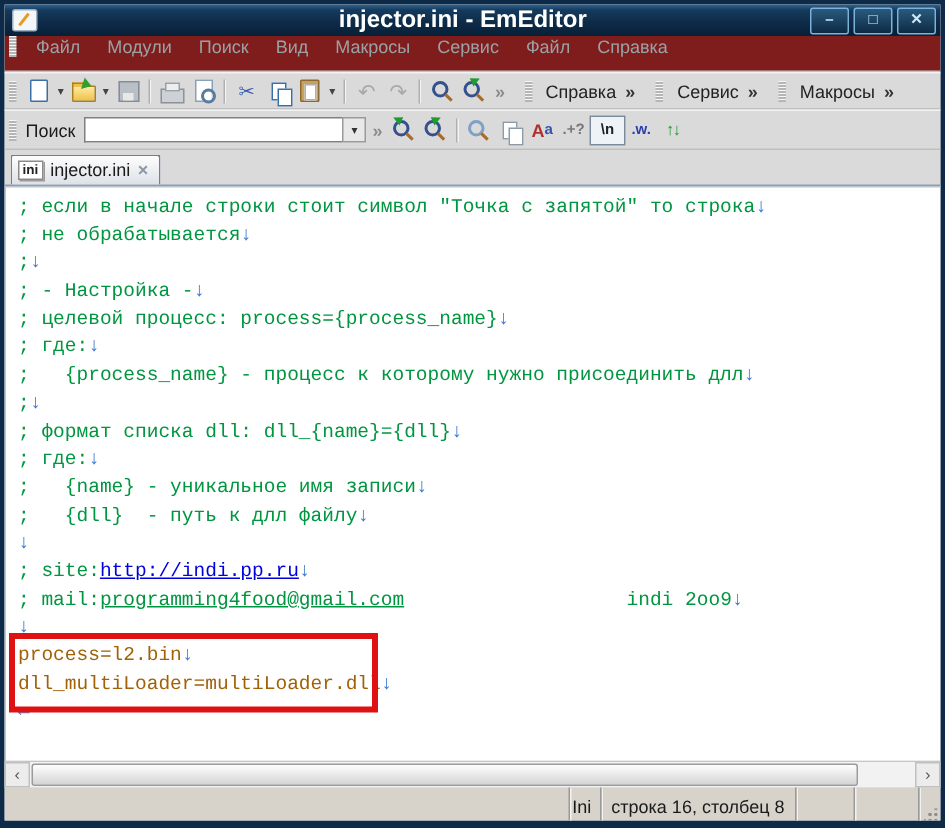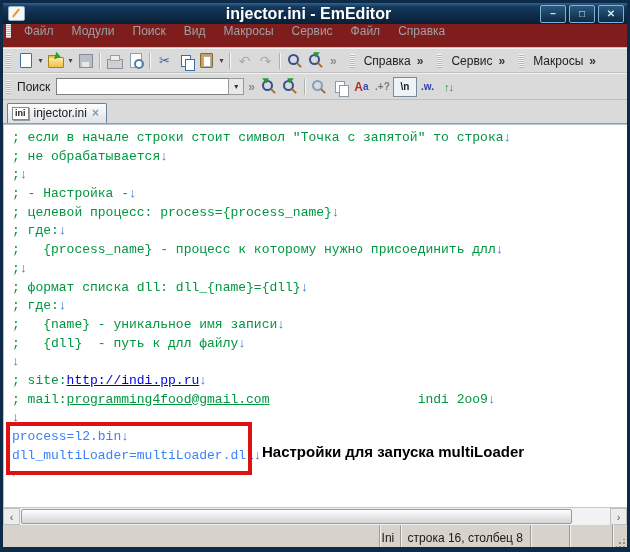--- a/index.html
+++ b/index.html
@@ -87,21 +87,21 @@
   .tabbadge{font-size:9px;font-weight:bold;color:#222;background:#fff;border:1px solid #8a8a8a;
     padding:0 2px;line-height:11px;box-shadow:1px 1px 0 #9a9a9a;}
   .tablabel{font-size:12px;color:#1a1a1a;}
   .tabclose{font-size:12px;color:#8a98a8;font-weight:bold;line-height:1;}
   
   .editor{position:relative;height:383px;background:#fff;overflow:hidden;
     box-shadow:inset 1px 1px 0 #b9c4ce;}
   .edtext{padding:5px 0 0 9px;font-family:"Liberation Mono","DejaVu Sans Mono",monospace;
     font-size:13px;line-height:18.7px;white-space:pre;}
   .ln{height:18.7px;}
-  .cm{color:#009640;} .nl{color:#3a77d0;} .plain{color:#3b82f6;} .eof{color:#3a77d0;}
+  .cm{color:#009640;} .nl{color:#3a77d0;} .plain{color:#a16207;} .eof{color:#3a77d0;}
   .lkb{color:#0000dd;text-decoration:underline;}
   .lkg{color:#009640;text-decoration:underline;}
   
   .redbox{position:absolute;left:3px;top:419px;width:238px;height:45px;
     border:4px solid #de1212;z-index:5;}
   .annot{position:absolute;left:259px;top:440px;font-size:15px;font-weight:bold;color:#000;
     z-index:5;text-shadow:0 0 1px #fff;}
   
   .hscroll{height:17px;background:#f2f2f2;border-top:1px solid #c6c6c6;display:flex;align-items:stretch;}
   .sbtn{width:17px;display:flex;align-items:center;justify-content:center;background:#ececec;
@@ -266,21 +266,20 @@
       <span class="tablabel">injector.ini</span>
       <span class="tabclose">×</span>
     </span>
   </div>
 
   <div class="editor">
     <div class="edtext"><div class="ln"><span class="cm">; если в начале строки стоит символ "Точка с запятой" то строка</span><span class="nl">↓</span></div><div class="ln"><span class="cm">; не обрабатывается</span><span class="nl">↓</span></div><div class="ln"><span class="cm">;</span><span class="nl">↓</span></div><div class="ln"><span class="cm">; - Настройка -</span><span class="nl">↓</span></div><div class="ln"><span class="cm">; целевой процесс: process={process_name}</span><span class="nl">↓</span></div><div class="ln"><span class="cm">; где:</span><span class="nl">↓</span></div><div class="ln"><span class="cm">;   {process_name} - процесс к которому нужно присоединить длл</span><span class="nl">↓</span></div><div class="ln"><span class="cm">;</span><span class="nl">↓</span></div><div class="ln"><span class="cm">; формат списка dll: dll_{name}={dll}</span><span class="nl">↓</span></div><div class="ln"><span class="cm">; где:</span><span class="nl">↓</span></div><div class="ln"><span class="cm">;   {name} - уникальное имя записи</span><span class="nl">↓</span></div><div class="ln"><span class="cm">;   {dll}  - путь к длл файлу</span><span class="nl">↓</span></div><div class="ln"><span class="nl">↓</span></div><div class="ln"><span class="cm">; site:</span><span class="lkb">http://indi.pp.ru</span><span class="nl">↓</span></div><div class="ln"><span class="cm">; mail:</span><span class="lkg">programming4food@gmail.com</span><span class="cm">                   indi 2oo9</span><span class="nl">↓</span></div><div class="ln"><span class="nl">↓</span></div><div class="ln"><span class="plain">process=l2.bin</span><span class="nl">↓</span></div><div class="ln"><span class="plain">dll_multiLoader=multiLoader.dll</span><span class="nl">↓</span></div><div class="ln"><span class="eof">←</span></div></div>
   </div>
 
   <div class="redbox"></div>
-  <div class="annot">Настройки для запуска multiLoader</div>
 
   <div class="hscroll">
     <span class="sbtn">‹</span>
     <span class="strack">
       <span class="sthumb"></span>
     </span>
     <span class="sbtn">›</span>
   </div>
 
   <div class="statusbar">

